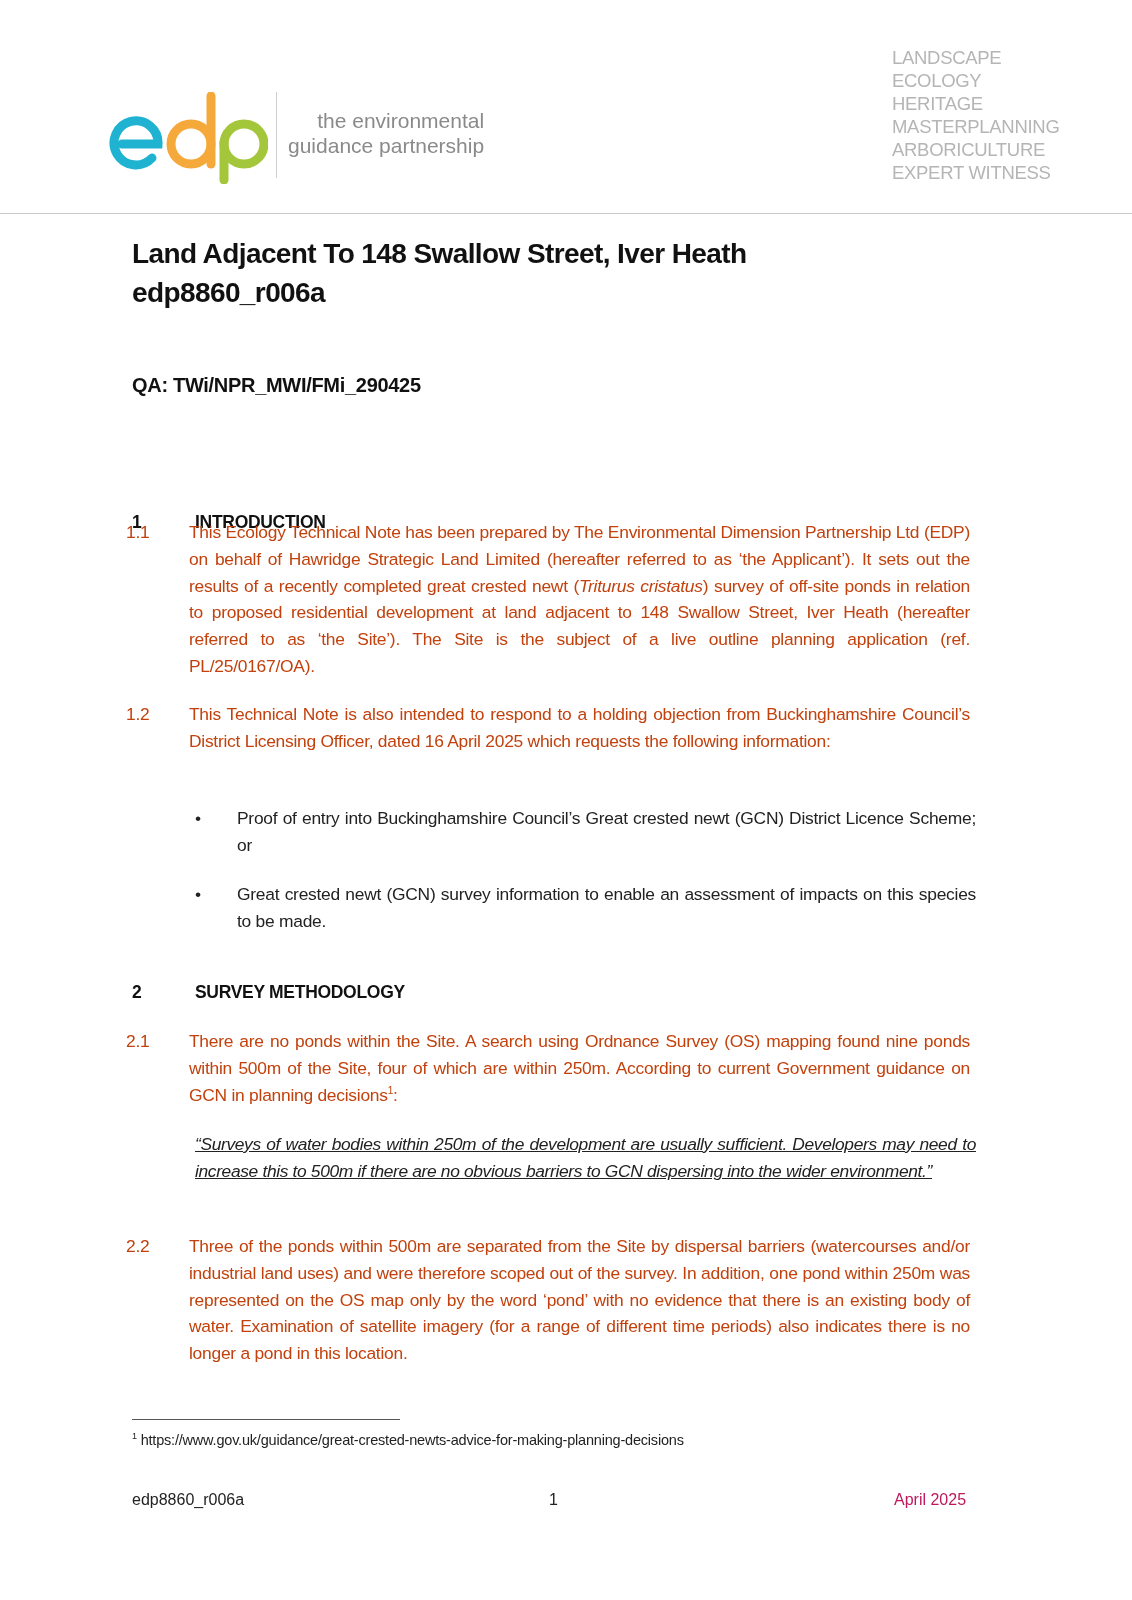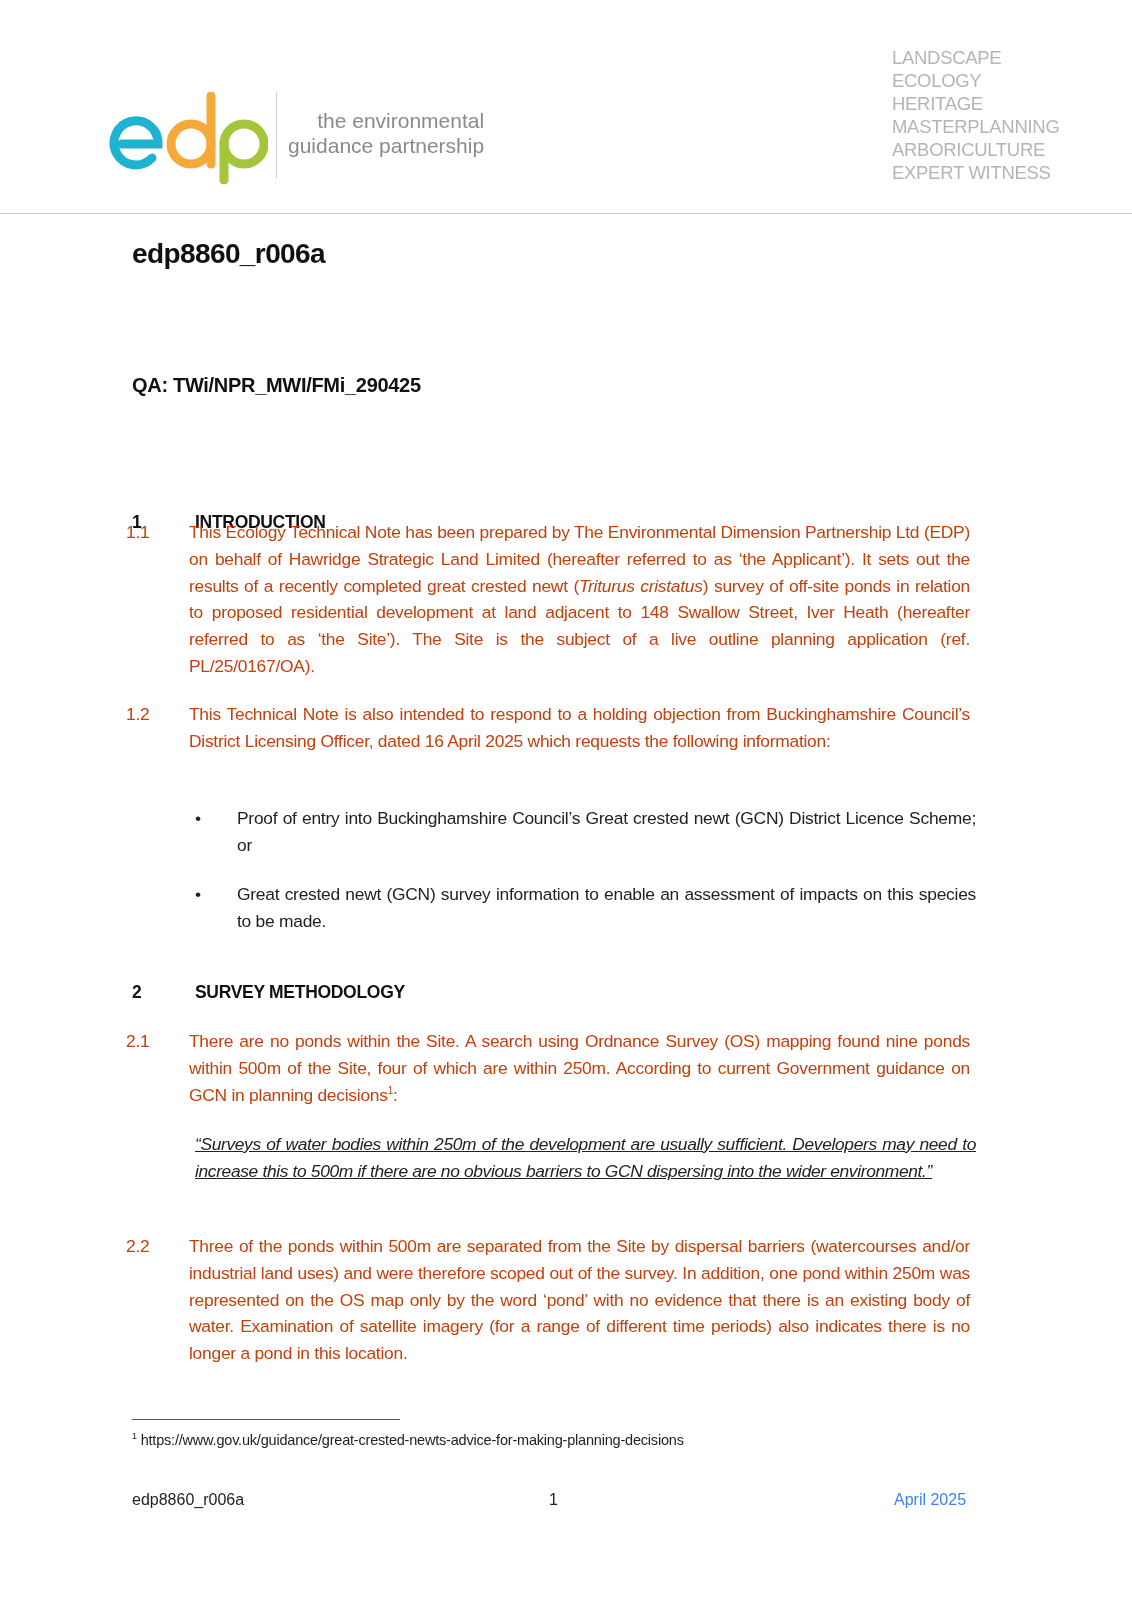--- a/index.html
+++ b/index.html
@@ -38,21 +38,21 @@
   .quote { position: absolute; left: 195px; width: 781px; font-size: 17.4px; line-height: 26.8px;
            color: #222; font-style: italic; text-align: justify; letter-spacing: -0.35px; }
   .justify { text-align: justify; text-align-last: left; }
 
   
   #fn-rule { left: 132px; top: 1419px; width: 268px; height: 1px; background: #555; }
   #footnote { left: 132px; top: 1431px; font-size: 14.5px; color: #222; letter-spacing: -0.2px; }
   #footnote sup { font-size: 9px; }
   #footer-left { left: 132px; top: 1491px; font-size: 16px; color: #222; }
   #footer-center { left: 549px; top: 1491px; font-size: 16px; color: #222; }
-  #footer-right { left: 894px; top: 1491px; font-size: 16px; color: #3b82f6; }
+  #footer-right { left: 894px; top: 1491px; font-size: 16px; color: #be185d; }
   sup.fnref { font-size: 10px; vertical-align: super; line-height: 0; }
 </style>
 </head>
 <body>
 
 <svg id="logo" class="abs" viewBox="0 0 160 92">
 
   <path d="M14 52 H 50 A 22 22 0 1 0 44 66" fill="none" stroke="#1fb3d1" stroke-width="9" stroke-linecap="round"></path>
 
   <circle cx="83" cy="52" r="20" fill="none" stroke="#f6a93b" stroke-width="9"></circle>
@@ -70,20 +70,21 @@
   <div>LANDSCAPE</div>
   <div>ECOLOGY</div>
   <div>HERITAGE</div>
   <div>MASTERPLANNING</div>
   <div>ARBORICULTURE</div>
   <div>EXPERT WITNESS</div>
 </div>
 <div id="header-rule" class="abs"></div>
 
 <div id="title" class="abs">
+  <div>Land Adjacent To 148 Swallow Street, Iver Heath</div>
   <div>edp8860_r006a</div>
 </div>
 <div id="qa" class="abs">QA: TWi/NPR_MWI/FMi_290425</div>
 
 <div class="section-head" style="top:472px;margin-top:40px;">
   <span class="num">1</span><span>INTRODUCTION</span>
 </div>
 
 <div class="para" style="top:519px;">
   <span class="pnum">1.1</span>

